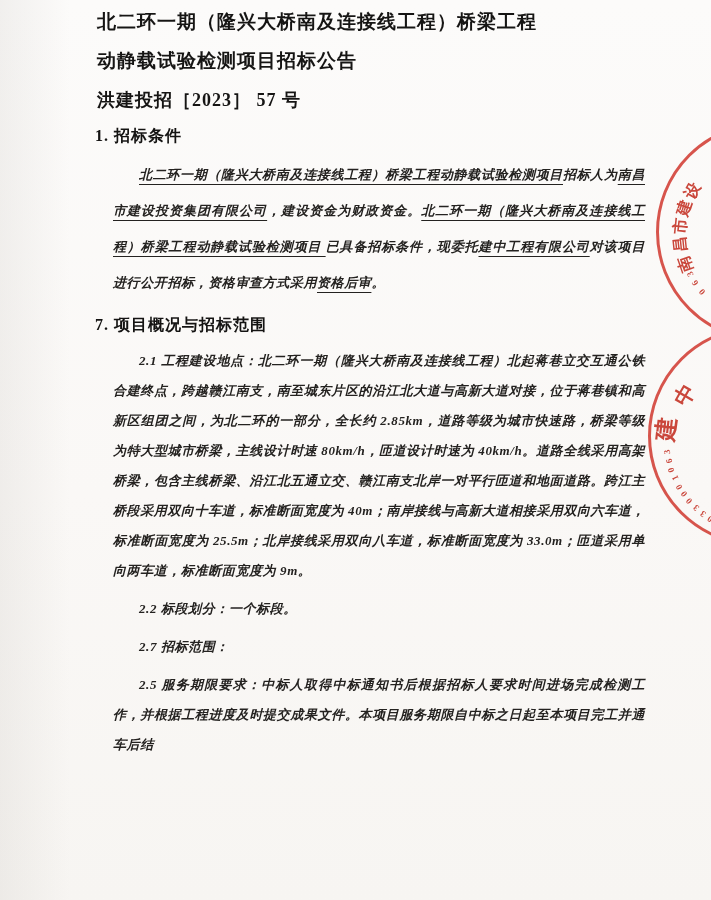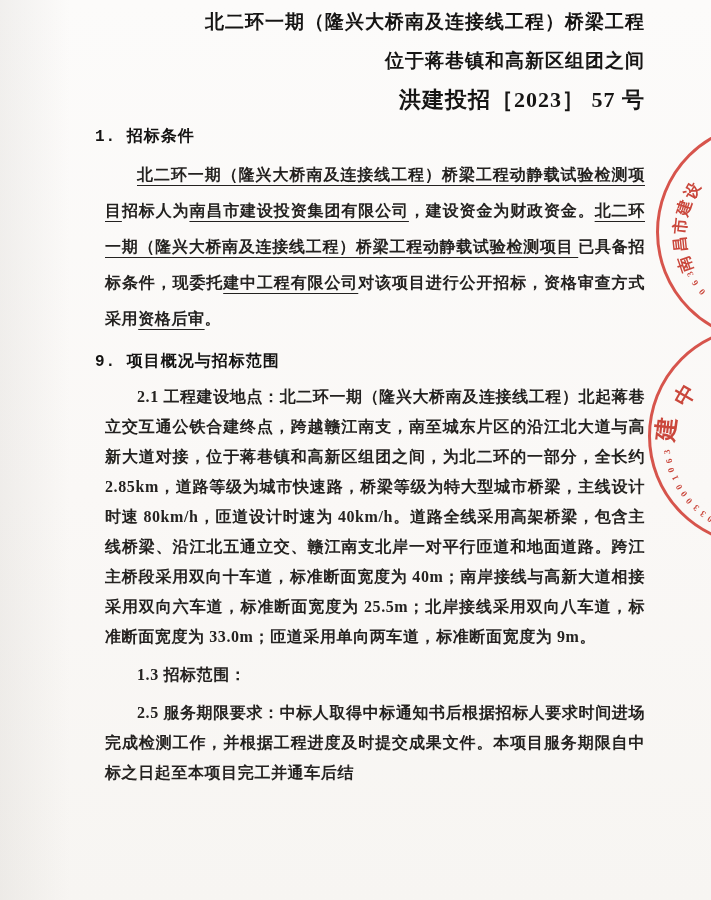--- a/index.html
+++ b/index.html
@@ -15,32 +15,32 @@
   }
   .page::before{ 
     content:"";position:absolute;left:0;top:0;bottom:0;width:70px;
     background:linear-gradient(90deg,rgba(190,186,180,.18),rgba(190,186,180,0));
     pointer-events:none;
   }
   .content{
     position:absolute;left:97px;top:10px;width:548px;
   }
   .doc-title{
-    text-align:right;font-weight:700;font-size:19px;line-height:24px;
+    text-align:left;font-weight:700;font-size:19px;line-height:24px;
     margin:0 0 15px 0;letter-spacing:1px;color:#161514;
   }
-  .doc-number{margin-bottom:4px;font-size:22px;}
+  .doc-number{margin-bottom:4px;font-size:18px;}
   .sec-heading{
-    font-family:Liberation Mono, monospace;
+    font-family:Liberation Serif, serif;
     font-weight:700;font-size:16px;color:#141312;
     margin:14px 0 10px -2px;letter-spacing:1px;
   }
   .para{
-    margin:0 0 8px 8px;font-size:16px;font-weight:700;
-    line-height:30px;text-align:justify;letter-spacing:.6px;color:#242220;
+    margin:0 0 8px 16px;font-size:13px;font-weight:700;
+    line-height:30px;text-align:justify;letter-spacing:.6px;color:#242220;font-style:italic;
   }
   .para.loose{line-height:36px;margin-bottom:4px;}
   .para.indent{text-indent:2em;}
   .u{text-decoration:underline;text-underline-offset:5px;text-decoration-thickness:1.3px;}
   
   .stamp{
     position:absolute;width:220px;height:220px;border-radius:50%;
     border:3.5px solid rgba(206,48,38,.82);box-sizing:border-box;
     pointer-events:none;
   }
@@ -52,29 +52,30 @@
     transform-origin:center center;opacity:.92;white-space:pre;
   }
 </style>
 </head>
 <body>
 
 <div class="page">
   <div class="content">
     <header>
       <div class="doc-title">北二环一期（隆兴大桥南及连接线工程）桥梁工程</div>
-      <div class="doc-title">位于蒋巷镇和高新区组团之间</div>
+      <div class="doc-title">动静载试验检测项目招标公告</div>
       <div class="doc-title doc-number">洪建投招［2023］ 57 号</div>
     </header>
     <main id="sections">
         <div class="sec-heading">1. 招标条件</div>
         <p class="para loose indent"><span class="u">北二环一期（隆兴大桥南及连接线工程）桥梁工程动静载试验检测项目</span><span>招标人为</span><span class="u">南昌市建设投资集团有限公司</span><span>，建设资金为财政资金。</span><span class="u">北二环一期（隆兴大桥南及连接线工程）桥梁工程动静载试验检测项目 </span><span>已具备招标条件，现委托</span><span class="u">建中工程有限公司</span><span>对该项目进行公开招标，资格审查方式采用</span><span class="u">资格后审</span><span>。</span></p>
-        <div class="sec-heading">9. 项目概况与招标范围</div>
+        <div class="sec-heading">7. 项目概况与招标范围</div>
         <p class="para indent"><span>2.1 工程建设地点：北二环一期（隆兴大桥南及连接线工程）北起蒋巷立交互通公铁合建终点，跨越赣江南支，南至城东片区的沿江北大道与高新大道对接，位于蒋巷镇和高新区组团之间，为北二环的一部分，全长约 2.85km，道路等级为城市快速路，桥梁等级为特大型城市桥梁，主线设计时速 80km/h，匝道设计时速为 40km/h。道路全线采用高架桥梁，包含主线桥梁、沿江北五通立交、赣江南支北岸一对平行匝道和地面道路。跨江主桥段采用双向十车道，标准断面宽度为 40m；南岸接线与高新大道相接采用双向六车道，标准断面宽度为 25.5m；北岸接线采用双向八车道，标准断面宽度为 33.0m；匝道采用单向两车道，标准断面宽度为 9m。</span></p>
-        <p class="para indent"><span>1.3 招标范围：</span></p>
+        <p class="para indent"><span>2.2 标段划分：一个标段。</span></p>
+        <p class="para indent"><span>2.7 招标范围：</span></p>
         <p class="para indent"><span>2.5 服务期限要求：中标人取得中标通知书后根据招标人要求时间进场完成检测工作，并根据工程进度及时提交成果文件。本项目服务期限自中标之日起至本项目完工并通车后结</span></p>
       </main>
   </div>
 
   <div class="stamp stamp1" id="stamp1">
       <span class="seal-glyph" style="font-size: 16px; left: 26.7944px; top: 138.65px; transform: translate(-50%, -50%) rotate(251deg);">南</span>
       <span class="seal-glyph" style="font-size: 16px; left: 22.4821px; top: 119.199px; transform: translate(-50%, -50%) rotate(264deg);">昌</span>
       <span class="seal-glyph" style="font-size: 16px; left: 22.4821px; top: 100.801px; transform: translate(-50%, -50%) rotate(276deg);">市</span>
       <span class="seal-glyph" style="font-size: 16px; left: 26.307px; top: 82.8065px; transform: translate(-50%, -50%) rotate(288deg);">建</span>
       <span class="seal-glyph" style="font-size: 16px; left: 33.7898px; top: 66px; transform: translate(-50%, -50%) rotate(300deg);">设</span>

